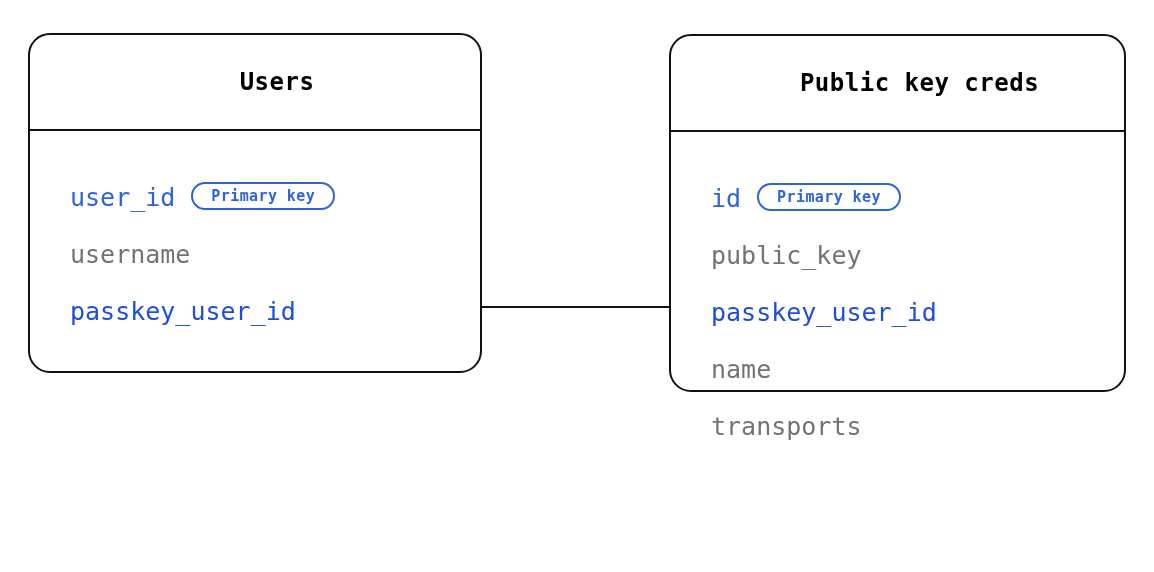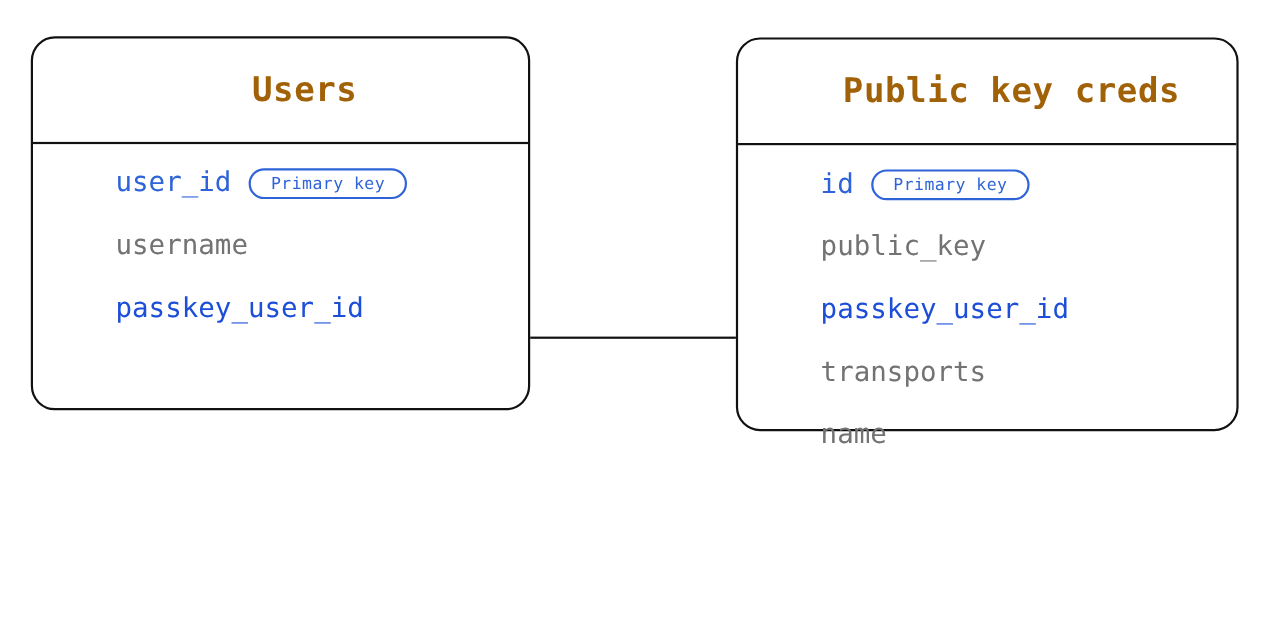--- a/index.html
+++ b/index.html
@@ -35,24 +35,24 @@
 
   .entity-title {
     position: absolute;
     left: 0;
     right: 0;
     top: 0;
     height: 94px;
     display: flex;
     align-items: center;
     justify-content: center;
-    font-size: 31px;
+    font-size: 24px;
     font-weight: bold;
     letter-spacing: 0.5px;
-    color: #a16207;
+    color: #000000;
     white-space: nowrap;
     padding-left: 44px;
   }
 
   .entity-divider {
     position: absolute;
     left: 0;
     right: 0;
     top: 94px;
     height: 0;
@@ -62,23 +62,22 @@
   .entity-fields {
     position: absolute;
     left: 40px;
     right: 16px;
     top: 118px;
   }
 
   .field-row {
     height: 57px;
     display: flex;
-    align-items: flex-start;
+    align-items: flex-end;
     white-space: nowrap;
-    margin-left: 35px;
   }
 
   .field-name {
     font-size: 25px;
     line-height: 1;
     color: #737373;
   }
   .field-name.key {
     color: #2F64D8;
   }
@@ -90,21 +89,21 @@
     margin-left: 16px;
     display: inline-flex;
     align-items: center;
     justify-content: center;
     height: 28px;
     padding: 0 18px;
     border: 2px solid #2F64D8;
     border-radius: 999px;
     color: #2F64D8;
     font-size: 15px;
-    font-weight: normal;
+    font-weight: bold;
     letter-spacing: 0.4px;
     line-height: 1;
     box-sizing: border-box;
     background: #ffffff;
   }
 
   
   .connector {
     position: absolute;
     height: 0;
@@ -139,21 +138,21 @@
           <span class="field-name key">id</span>
           <span class="badge">Primary key</span>
         </div>
         <div class="field-row">
           <span class="field-name ">public_key</span>
         </div>
         <div class="field-row">
           <span class="field-name fk">passkey_user_id</span>
         </div>
         <div class="field-row">
-          <span class="field-name ">transports</span>
+          <span class="field-name ">name</span>
         </div>
         <div class="field-row">
-          <span class="field-name ">name</span>
+          <span class="field-name ">transports</span>
         </div>
       </div>
     </div>
     <div class="connector" style="left: 482px; top: 306px; width: 187px;"></div>
   </div>
 
 </body></html>

